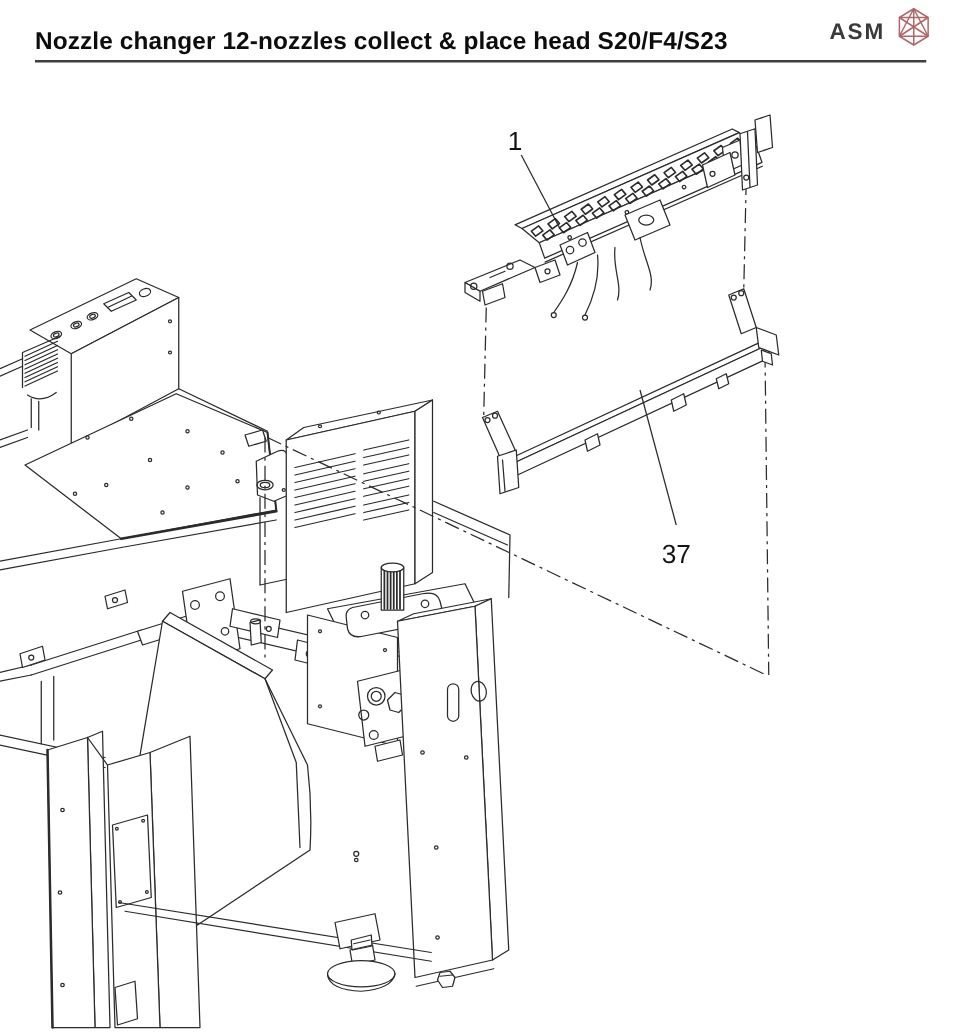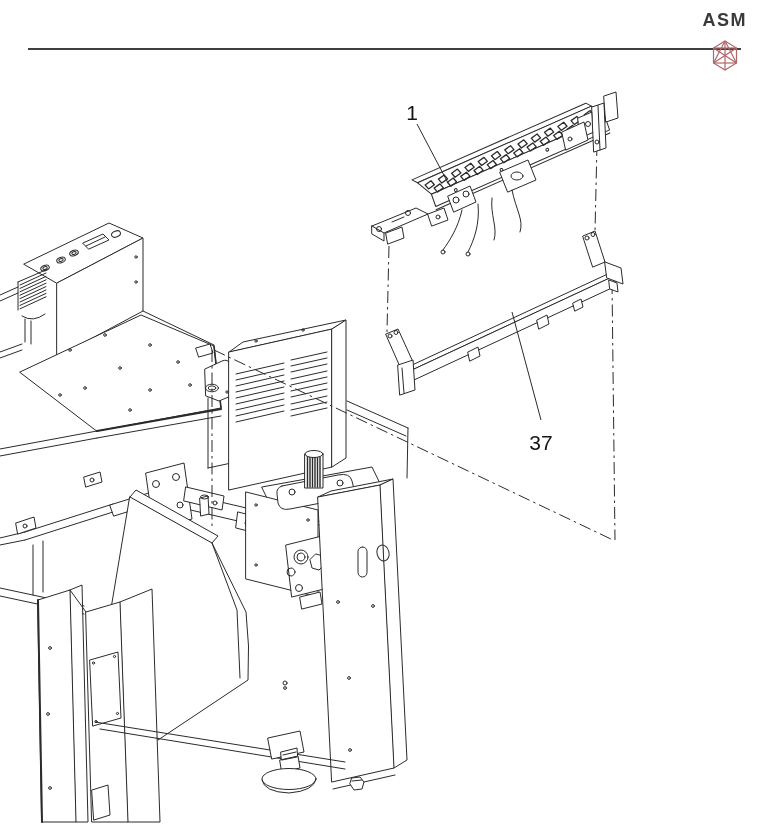--- a/index.html
+++ b/index.html
@@ -10,38 +10,39 @@
   .title{
     position:absolute;left:28px;top:22px;width:700px;
     font-size:19.5px;font-weight:bold;color:var(--title,#111);
     letter-spacing:.1px;white-space:nowrap;
   }
   .rule{
     position:absolute;left:28px;top:48px;width:713px;height:2px;
     background:var(--rule,#3f3f3f);
   }
   .brand{
-    position:absolute;right:22px;top:4px;display:flex;align-items:center;gap:7px;flex-direction:column;
+    position:absolute;right:22px;top:4px;display:flex;align-items:center;gap:7px;
   }
   .brand-text{
     font-size:18px;font-weight:600;color:var(--brand_text,#3a3a3a);
     letter-spacing:1.5px;margin-top:6px;
   }
   svg text.callout{
     font-family:"Liberation Sans",sans-serif;font-size:21px;fill:#141414;
   }
   .diagram{position:absolute;left:0;top:0;}
   
   .ln *, .ln{stroke:var(--line,#2b2b2b);}
 </style>
 </head>
 <body>
 
 <div class="page">
 
+  <div class="title">Nozzle changer 12-nozzles collect &amp; place head S20/F4/S23</div>
   <div class="rule"></div>
 
   <div class="brand">
     <span class="brand-text">ASM</span>
     <svg width="32" height="36" viewBox="0 0 32 36">
       <g fill="none" stroke="var(--brand_icon,#b06767)" stroke-width="1.2">
         <polygon points="16,3 27.5,10 27.5,25 16,32 4.5,25 4.5,10"></polygon>
         <line x1="16" y1="3" x2="16" y2="32"></line>
         <line x1="4.5" y1="10" x2="27.5" y2="25"></line>
         <line x1="27.5" y1="10" x2="4.5" y2="25"></line>

